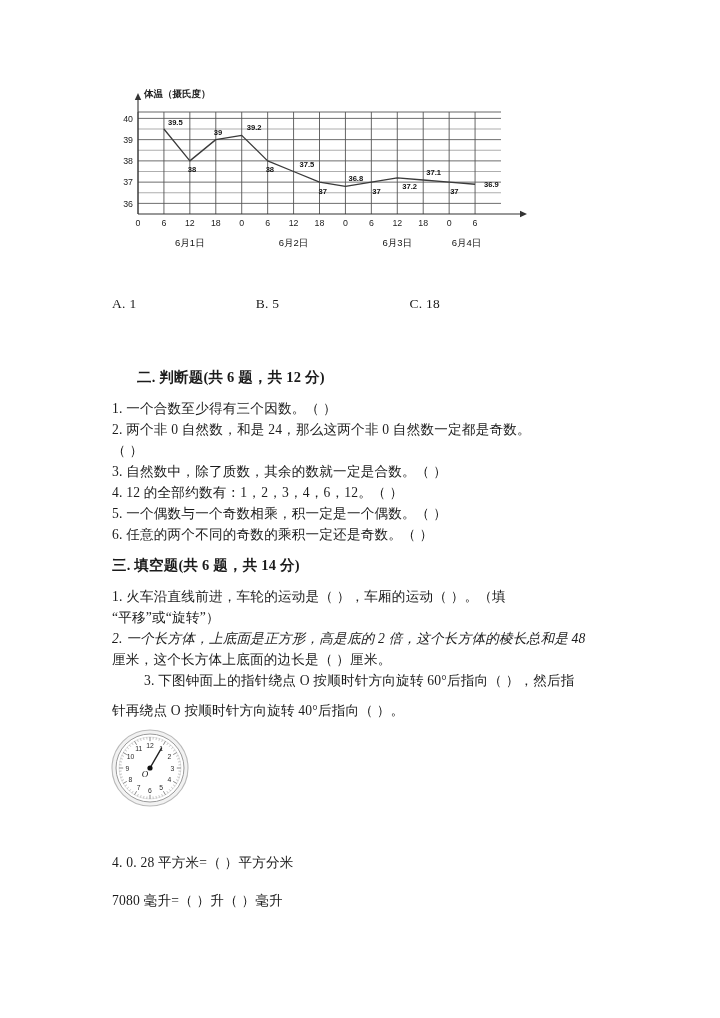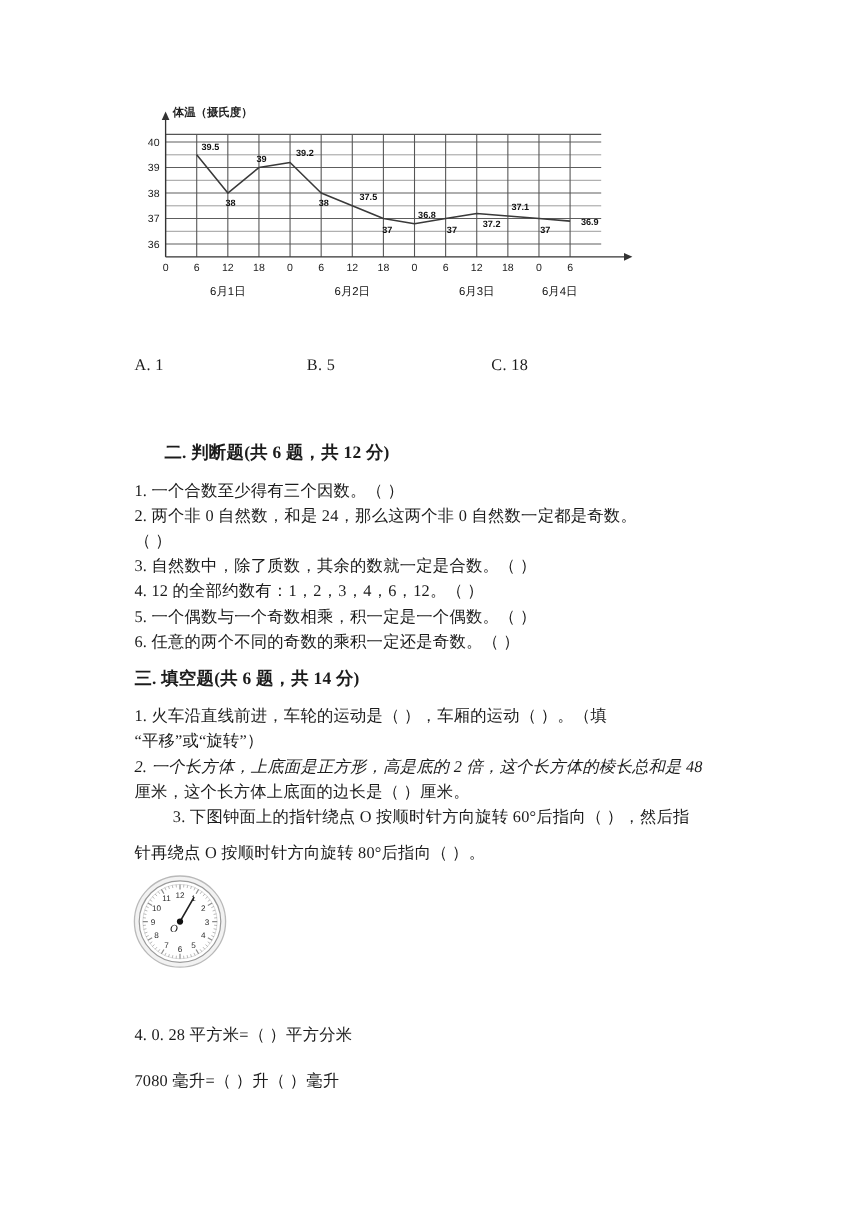--- a/index.html
+++ b/index.html
@@ -151,21 +151,21 @@
   <div class="qline" id="q2-4">4. 12 的全部约数有：1，2，3，4，6，12。（          ）</div>
   <div class="qline" id="q2-5">5. 一个偶数与一个奇数相乘，积一定是一个偶数。（          ）</div>
   <div class="qline" id="q2-6">6. 任意的两个不同的奇数的乘积一定还是奇数。（          ）</div>
 
   <div class="sec-head" id="sec3-head">三. 填空题(共 6 题，共 14 分)</div>
   <div class="qline" id="q3-1">1. 火车沿直线前进，车轮的运动是（        ），车厢的运动（        ）。（填</div>
   <div class="qline" id="q3-1b">“平移”或“旋转”）</div>
   <div class="qline" id="q3-2">2. 一个长方体，上底面是正方形，高是底的 2 倍，这个长方体的棱长总和是 48</div>
   <div class="qline" id="q3-2b">厘米，这个长方体上底面的边长是（        ）厘米。</div>
   <div class="qline" id="q3-3">3. 下图钟面上的指针绕点 O 按顺时针方向旋转 60°后指向（        ），然后指</div>
-  <div class="qline" id="q3-3b">针再绕点 O 按顺时针方向旋转 80°后指向（        ）。</div>
+  <div class="qline" id="q3-3b">针再绕点 O 按顺时针方向旋转 40°后指向（        ）。</div>
 
   <div class="clock-wrap">
     <svg id="clock-svg" width="92" height="92" viewBox="0 0 92 92">
         <circle cx="46" cy="46" r="38" fill="#f2f2f2" stroke="#b9b9b9" stroke-width="1.1"></circle>
         <circle cx="46" cy="46" r="34" fill="#ffffff" stroke="#9a9a9a" stroke-width="1"></circle>
         <circle cx="46" cy="46" r="31" fill="#ffffff" stroke="#cfcfcf" stroke-width="0.6"></circle>
         <line x1="46" y1="19.2" x2="46" y2="15" stroke="#8a8a8a" stroke-width="1"></line>
         <line x1="48.98951404945489" y1="17.556673792467382" x2="49.24038236129726" y2="15.169821243583527" stroke="#8a8a8a" stroke-width="0.5"></line>
         <line x1="51.94627435738792" y1="18.024978619013158" x2="52.44526241535054" y2="15.677424377252027" stroke="#8a8a8a" stroke-width="0.5"></line>
         <line x1="54.8378860391235" y1="18.799783633958608" x2="55.579526825623375" y2="16.51724799485024" stroke="#8a8a8a" stroke-width="0.5"></line>

